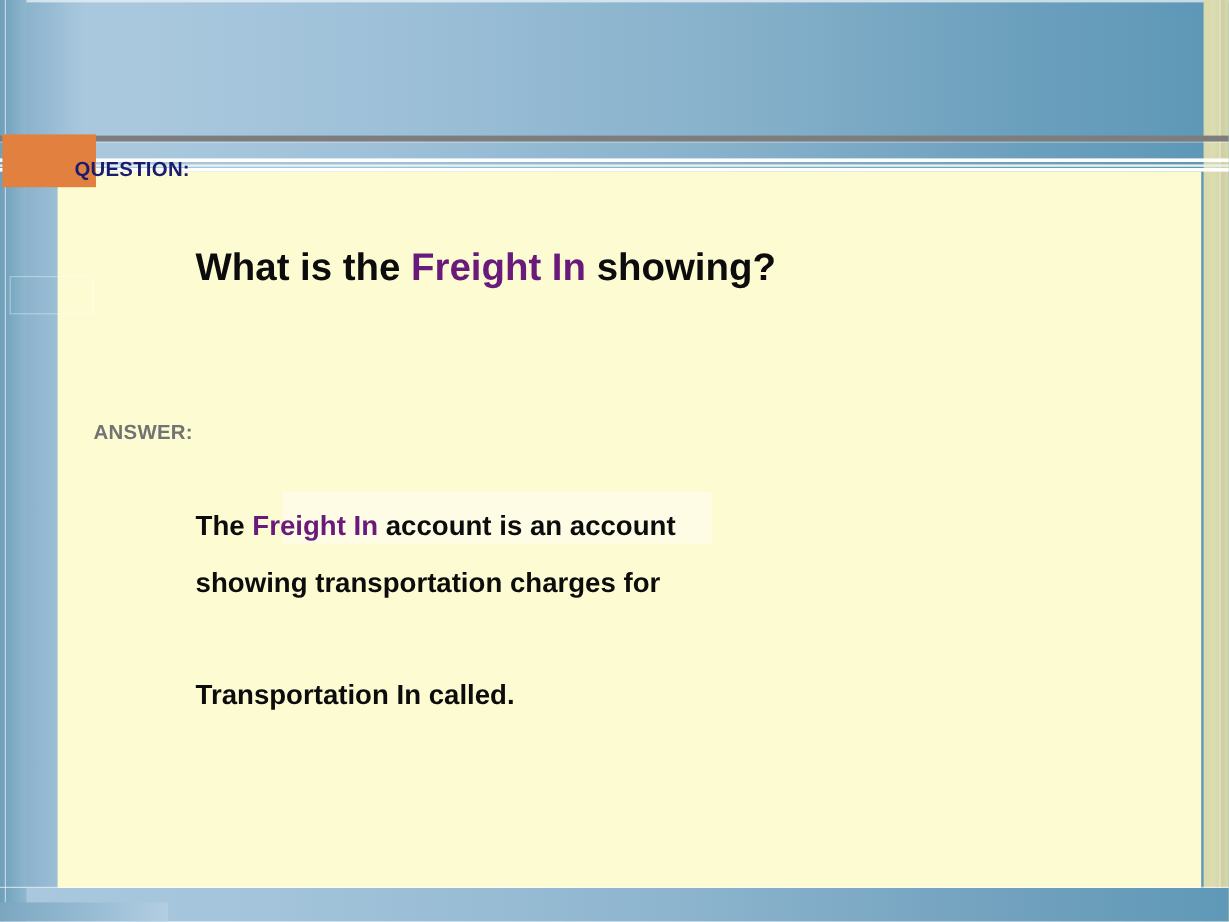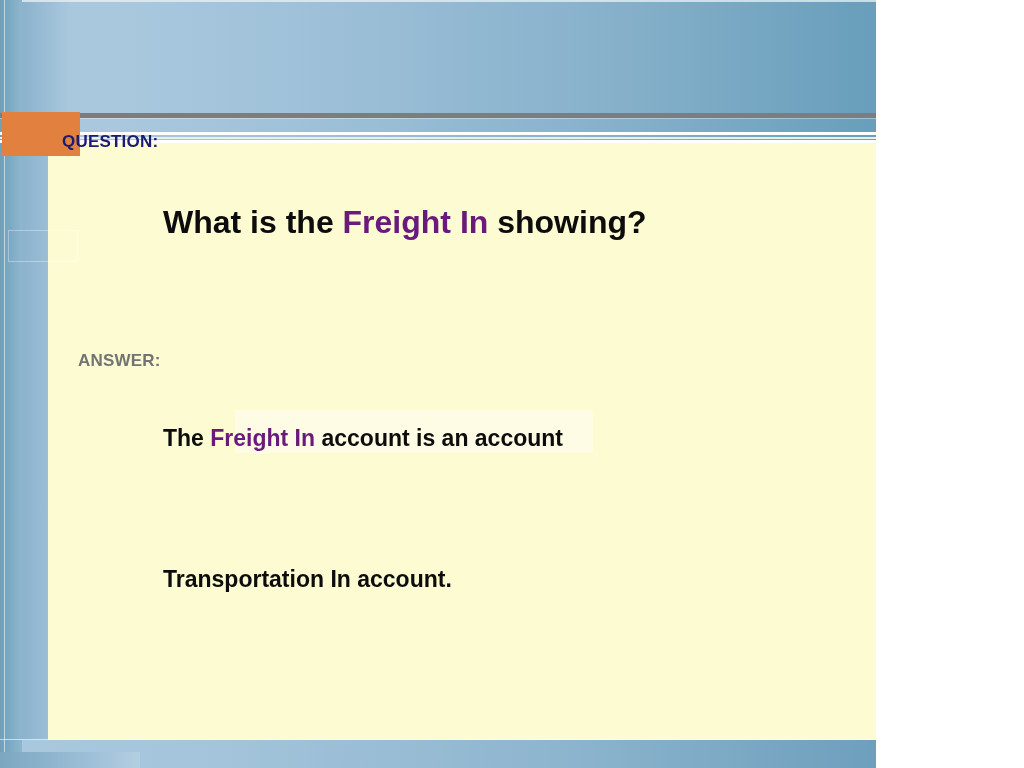--- a/index.html
+++ b/index.html
@@ -9,21 +9,21 @@
   }
   body {
     width: 1024px;
     height: 768px;
     overflow: hidden;
     font-family: "Liberation Sans", sans-serif;
   }
 
   #slide {
     position: relative;
-    width: 876px;
+    width: 1024px;
     height: 768px;
     overflow: hidden;
     background: #ffffff;
   }
 
   
 
   
   .bg-blue {
     position: absolute;
@@ -287,18 +287,18 @@
   <div class="label-answer">ANSWER:</div>
 
   <div class="question-body">
     <span>What is the </span><span class="em-freight">Freight In</span><span> showing?</span>
   </div>
 
   <div class="hl"></div>
 
   <div class="answer-body">
     <span>The </span><span class="em-freight">Freight In</span><span> account is an account</span><br>
+    <span>showing transportation charges for</span><br>
     <br>
-    <br>
-    <span>Transportation In account.</span>
+    <span>Transportation In called.</span>
   </div>
 
 </div>
 
 </body></html>

